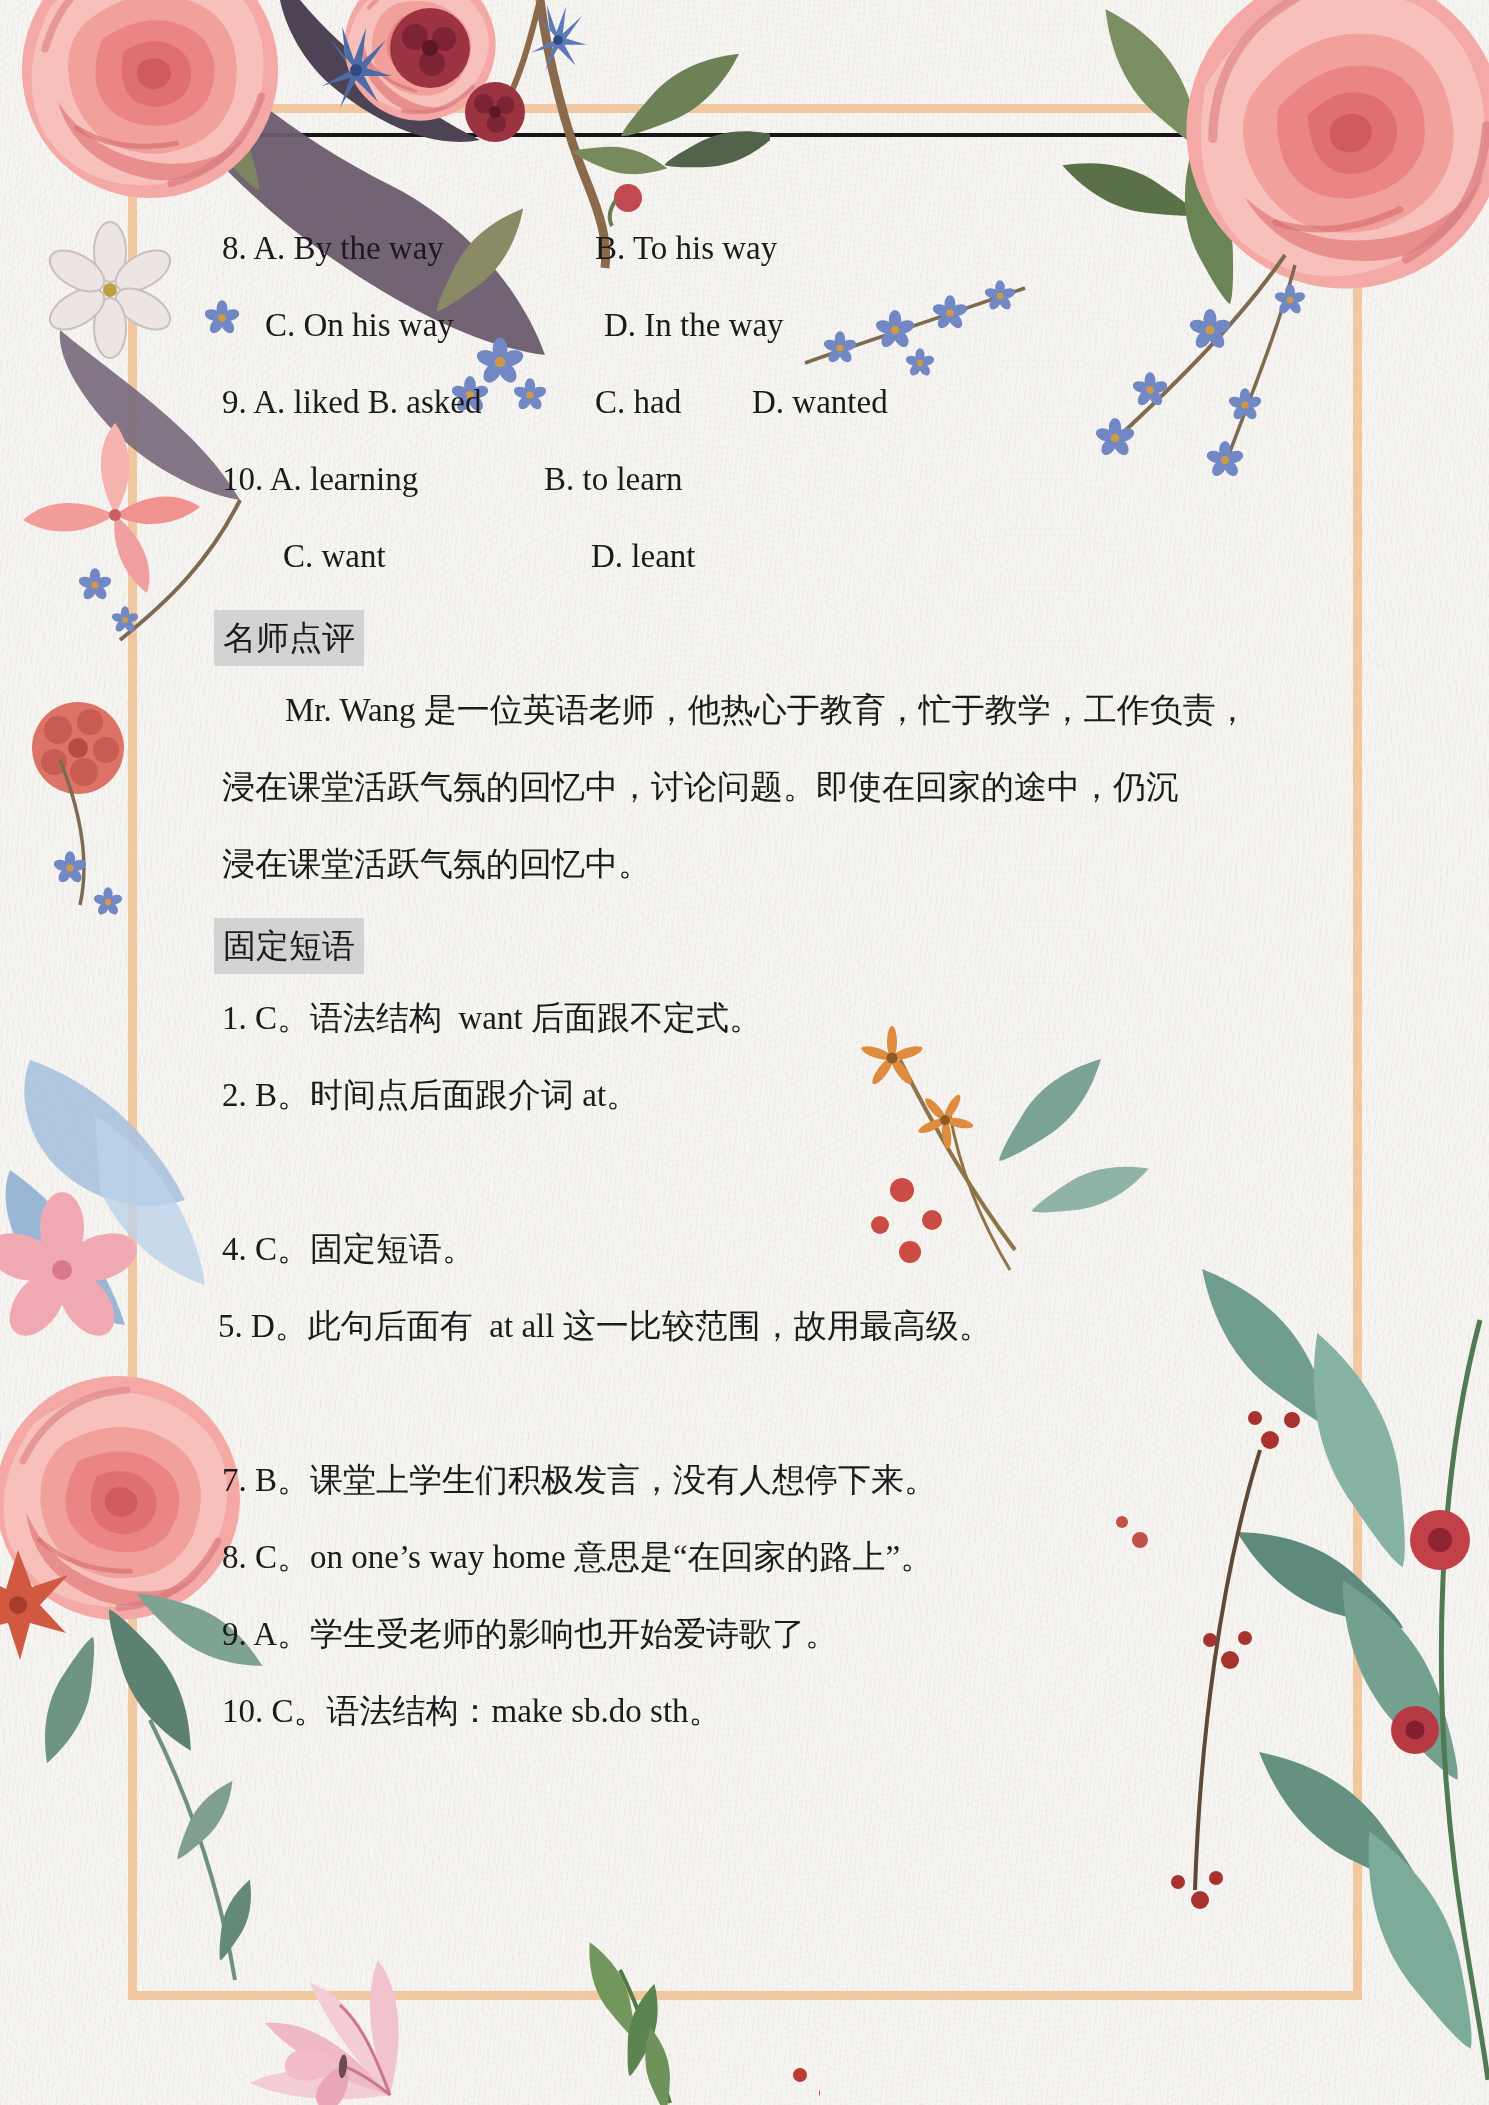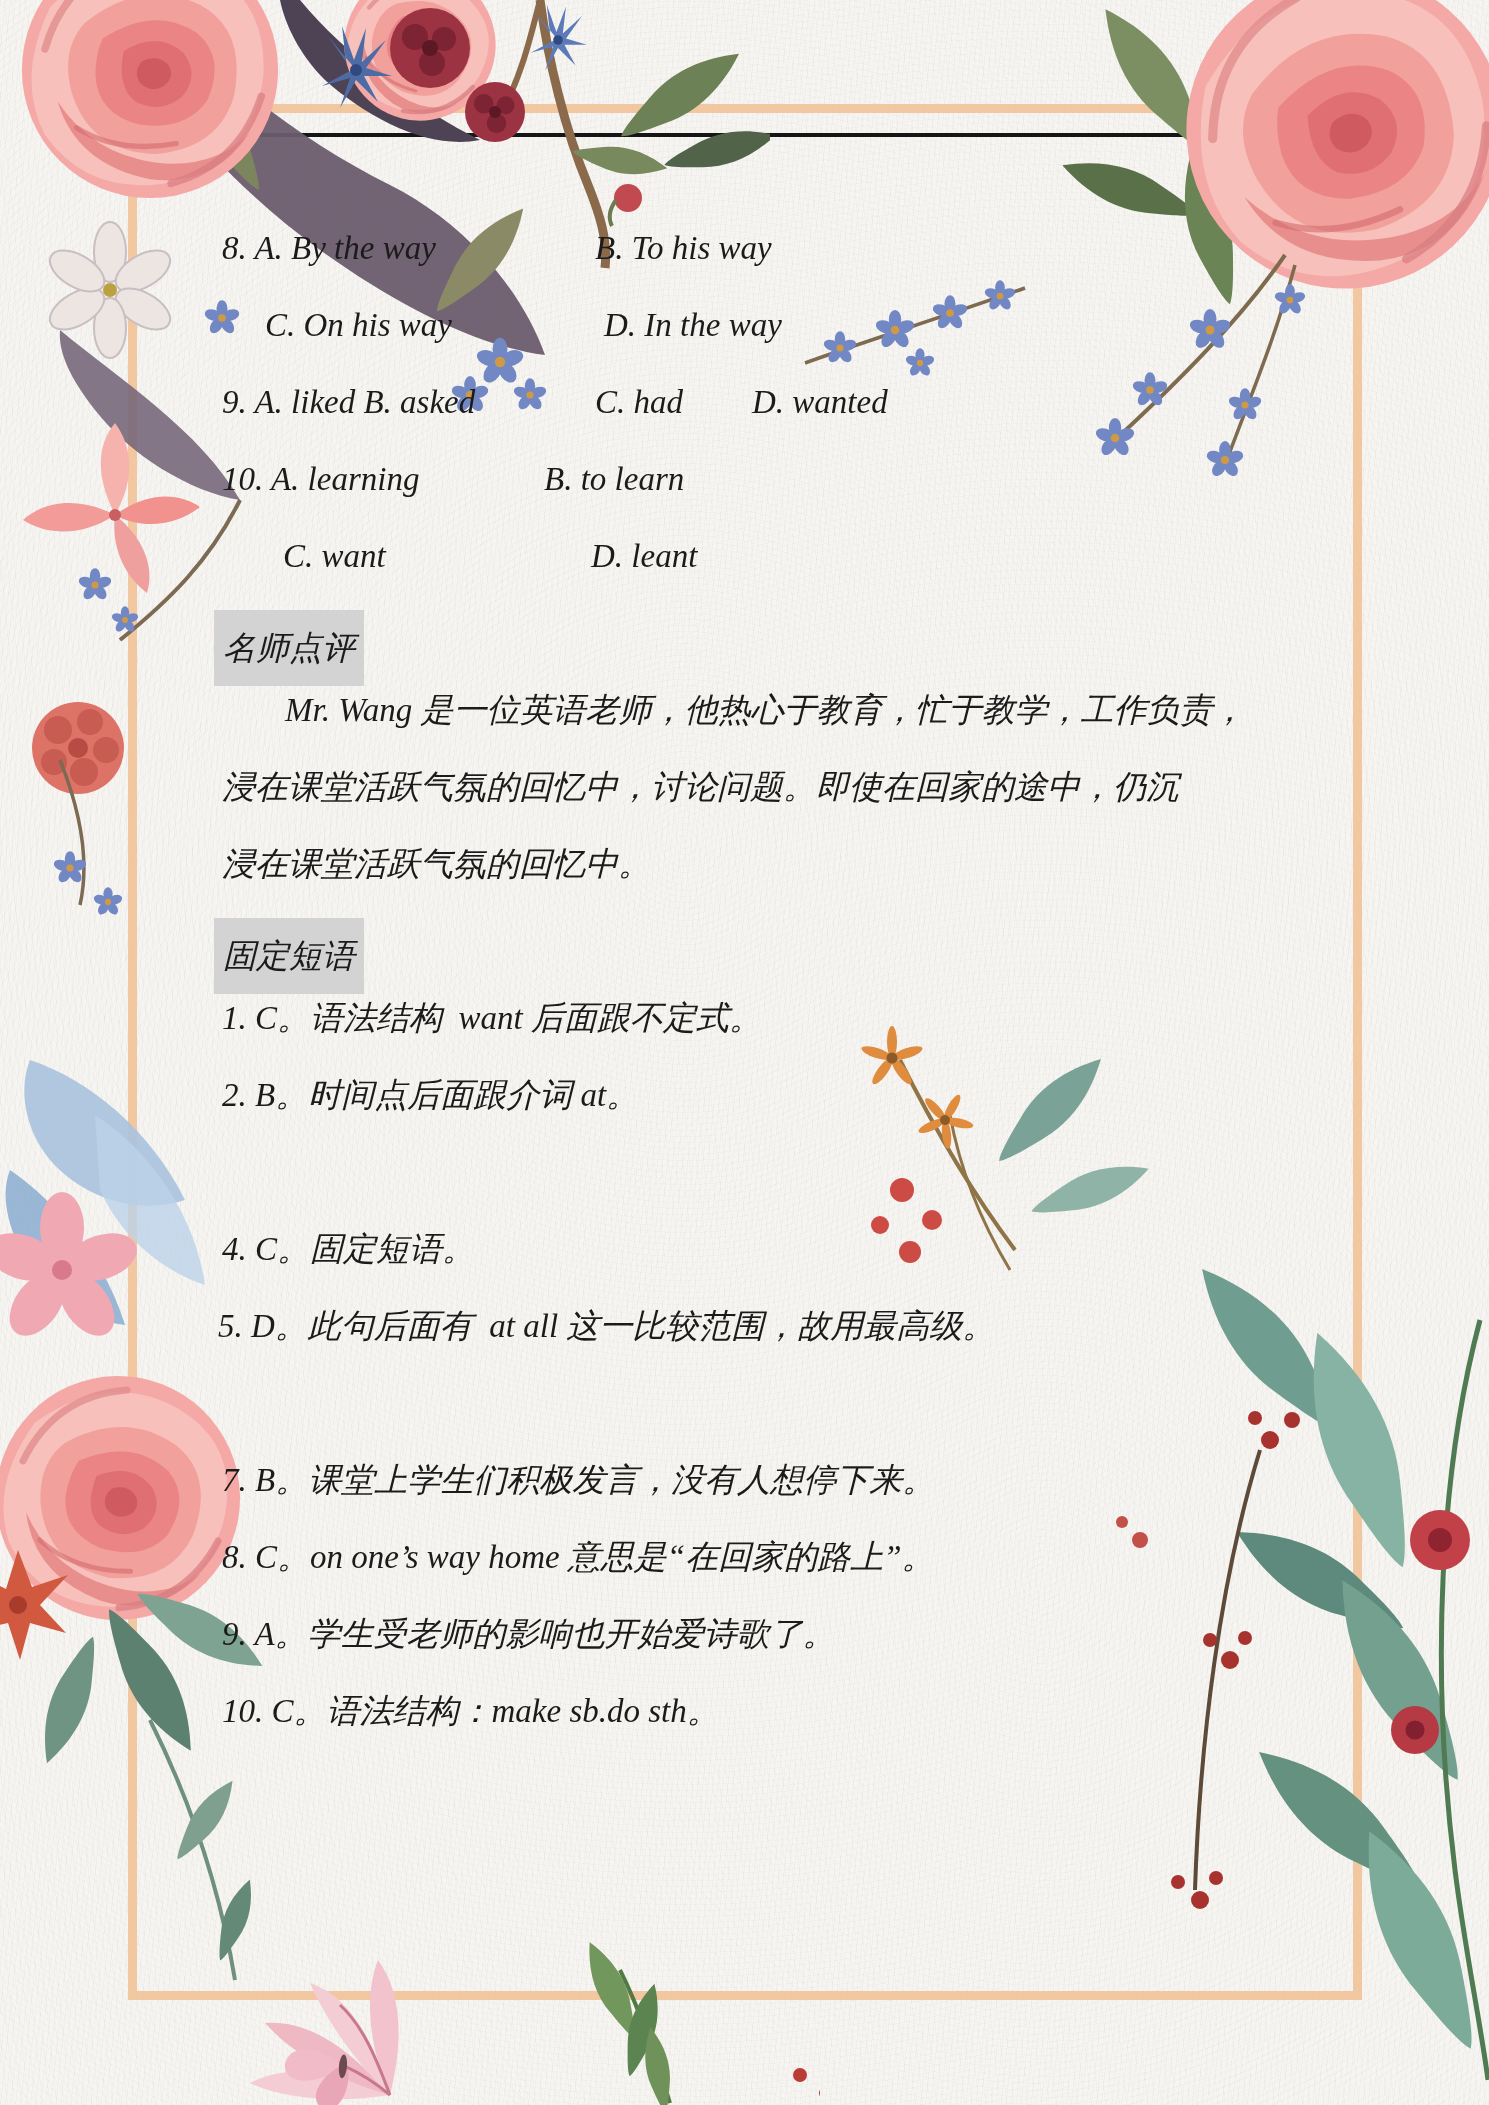--- a/index.html
+++ b/index.html
@@ -18,23 +18,22 @@
     border:9px solid #f1c39a;z-index:1;box-sizing:border-box;opacity:.92;
   }
   .divider{
     position:absolute;left:170px;top:133px;width:1040px;height:4px;background:#161616;z-index:2;
   }
   .fl{position:absolute;z-index:3;}
   .text-layer{position:absolute;left:0;top:0;width:100%;height:100%;z-index:4;}
   .ln{
     position:absolute;white-space:pre;font-size:33px;line-height:40px;color:#1b1b1b;
     font-family:"Liberation Serif","DejaVu Serif",serif;
-    font-style:italic;
   }
-  .hl{background:#d3d3d3;padding:18px 9px;}
+  .hl{background:#d3d3d3;padding:8px 9px;}
 </style>
 </head>
 <body>
 
 <svg width="0" height="0" style="position:absolute">
   <defs>
     <g id="rose">
       <circle r="122" fill="#f4a9a6"></circle>
       <path d="M-95,-60 Q-30,-125 45,-98 Q112,-72 108,5 Q100,78 30,105 Q-55,125 -100,62 Q-128,8 -95,-60Z" fill="#f7c0ba"></path>
       <path d="M-88,30 Q-70,90 0,104 Q60,112 95,60 Q60,95 5,88 Q-55,80 -88,30Z" fill="#e88f8d"></path>

